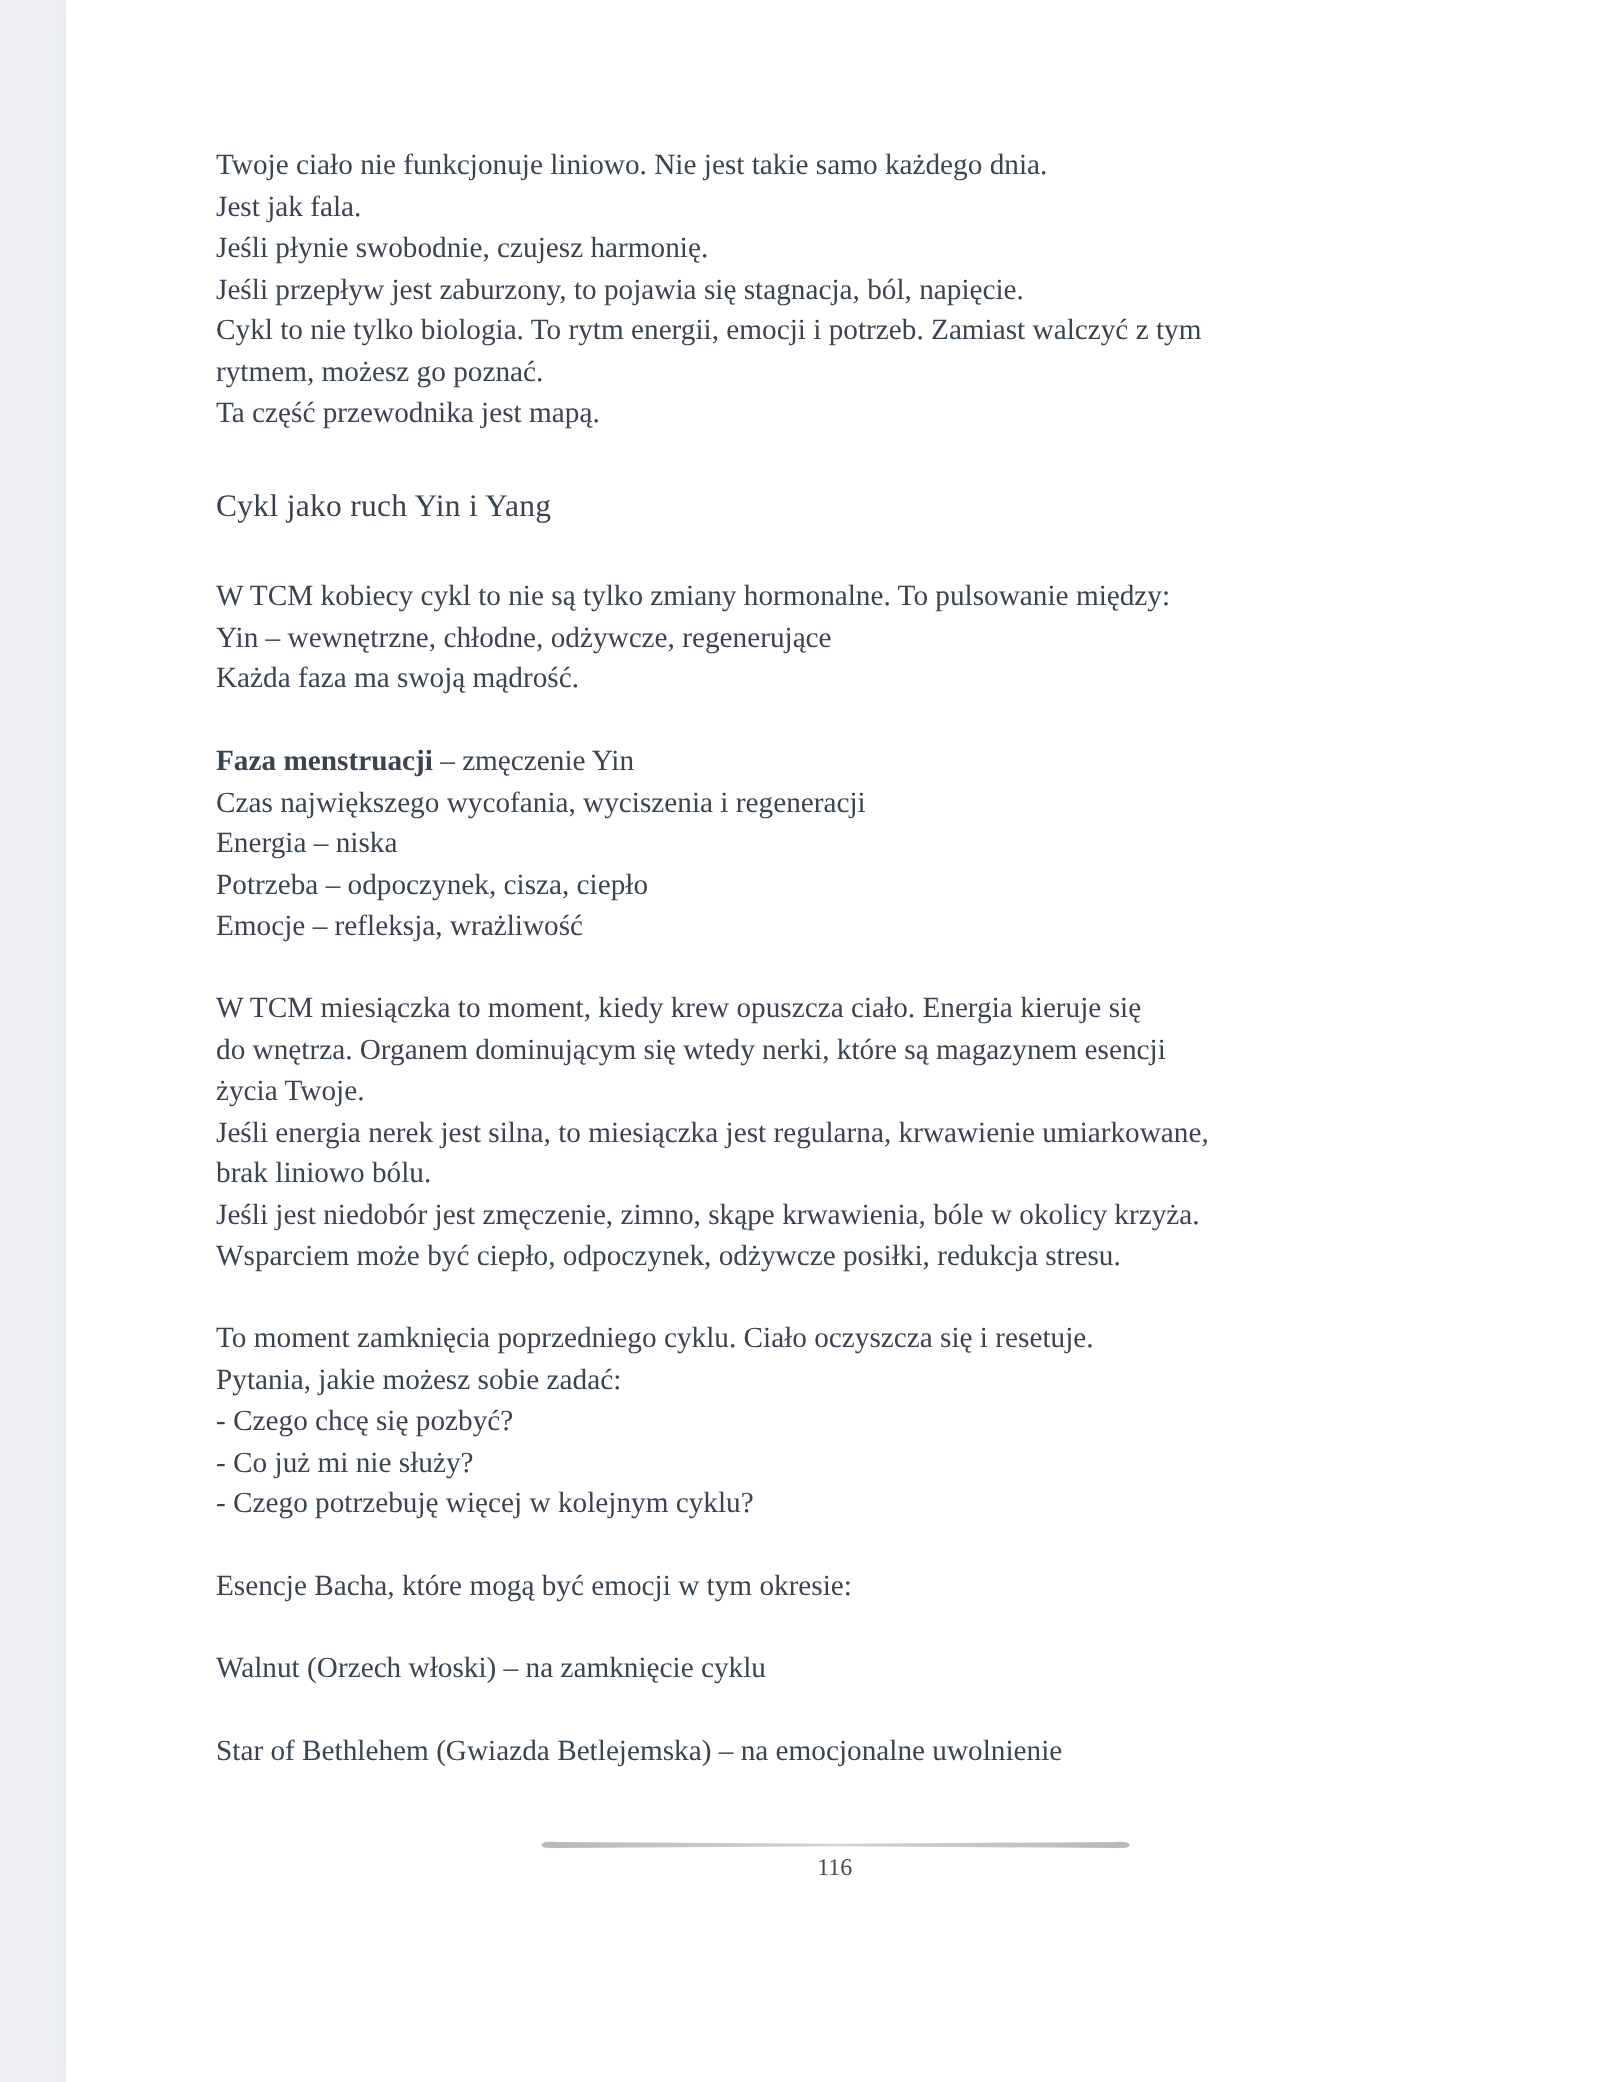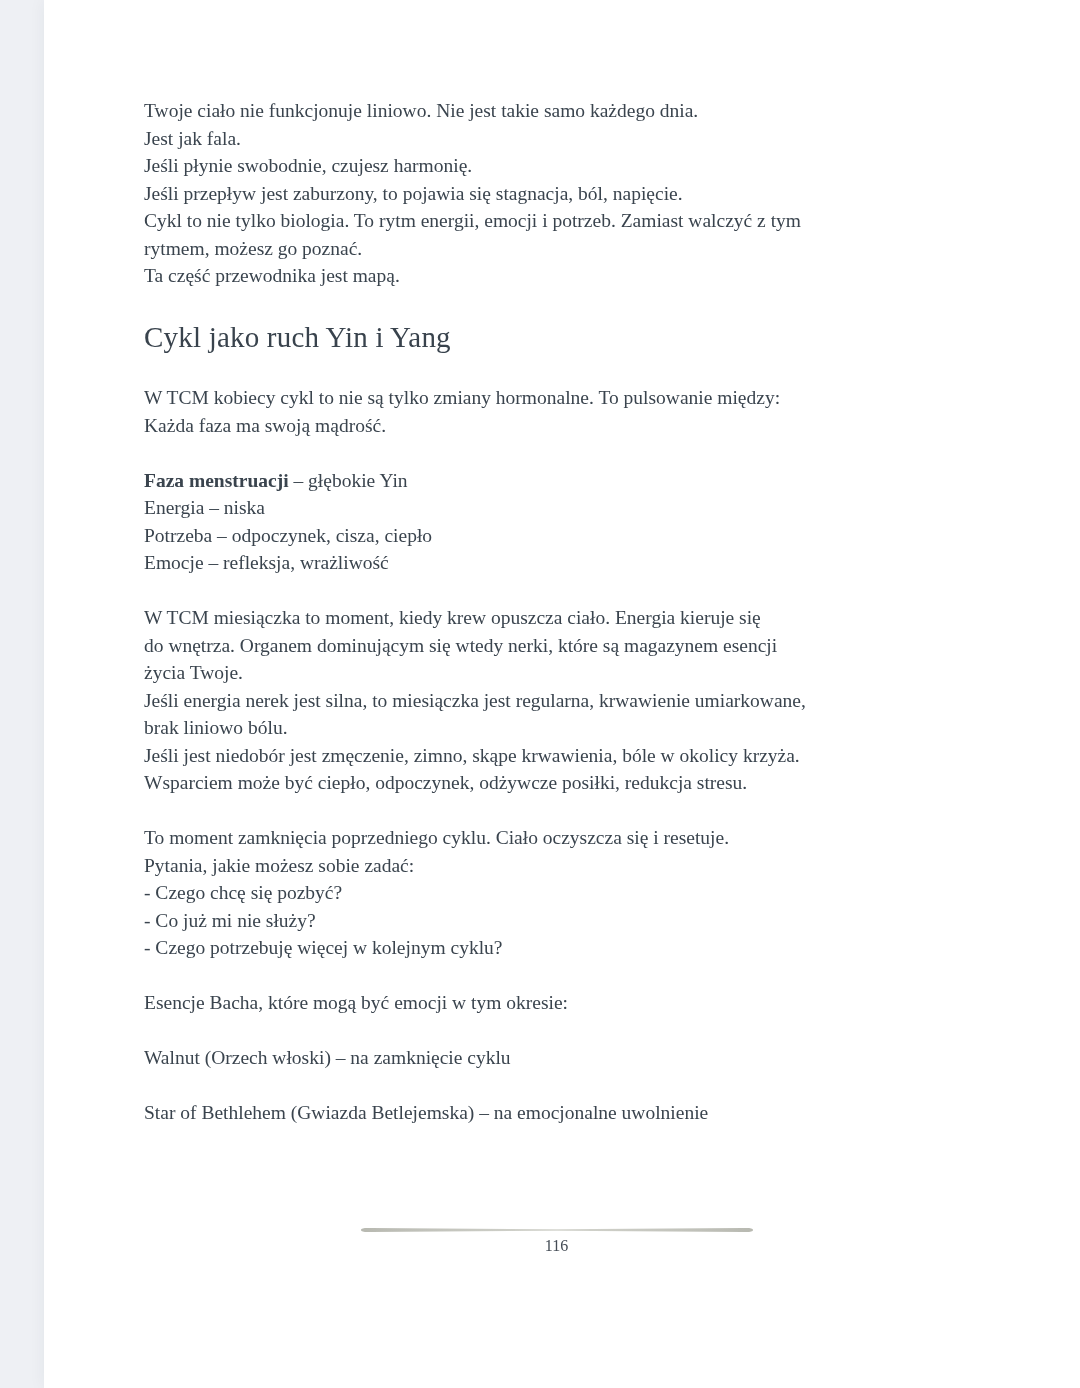--- a/index.html
+++ b/index.html
@@ -32,21 +32,21 @@
     font-size: 19.5px;
     line-height: 27.5px;
   }
   .para {
     margin: 0 0 27.5px 0;
   }
   .para .line {
     white-space: nowrap;
   }
   .heading {
-    font-size: 29px;
+    font-size: 21px;
     line-height: 40px;
     font-weight: 400;
     letter-spacing: 0.2px;
     color: #39434d;
     margin: 26px 0 27px 0;
   }
   .lead-bold {
     font-weight: 700;
     margin-top: 16px;
   }
@@ -86,28 +86,30 @@
           <div class="line">Jeśli przepływ jest zaburzony, to pojawia się stagnacja, ból, napięcie.</div>
           <div class="line">Cykl to nie tylko biologia. To rytm energii, emocji i potrzeb. Zamiast walczyć z tym</div>
           <div class="line">rytmem, możesz go poznać.</div>
           <div class="line">Ta część przewodnika jest mapą.</div>
         </div>
 
       <div class="heading">Cykl jako ruch Yin i Yang</div>
 
       <div class="para">
           <div class="line">W TCM kobiecy cykl to nie są tylko zmiany hormonalne. To pulsowanie między:</div>
+          <div class="line">Yin – wewnętrzne, chłodne, odżywcze, regenerujące</div>
           <div class="line">Każda faza ma swoją mądrość.</div>
         </div>
 
       <div class="para">
         <div class="line">
-          <span class="lead-bold">Faza menstruacji</span><span> – głębokie Yin</span>
+          <span class="lead-bold">Faza menstruacji</span><span> – zmęczenie Yin</span>
         </div>
         <div>
+            <div class="line">Czas największego wycofania, wyciszenia i regeneracji</div>
             <div class="line">Energia – niska</div>
             <div class="line">Potrzeba – odpoczynek, cisza, ciepło</div>
             <div class="line">Emocje – refleksja, wrażliwość</div>
           </div>
       </div>
 
       <div class="para">
           <div class="line">W TCM miesiączka to moment, kiedy krew opuszcza ciało. Energia kieruje się</div>
           <div class="line">do wnętrza. Organem dominującym się wtedy nerki, które są magazynem esencji</div>
           <div class="line">życia Twoje.</div>

